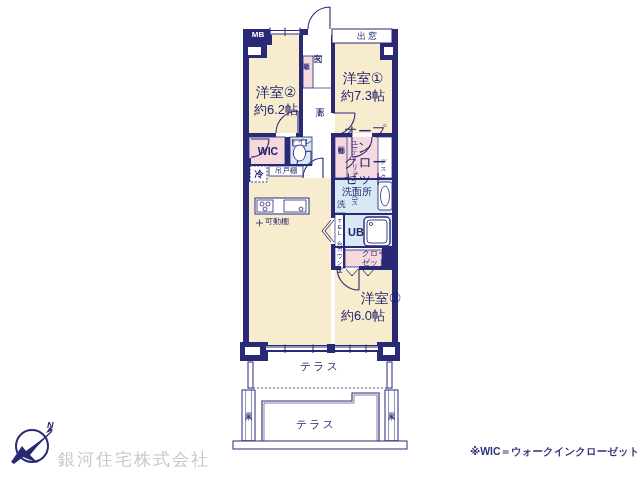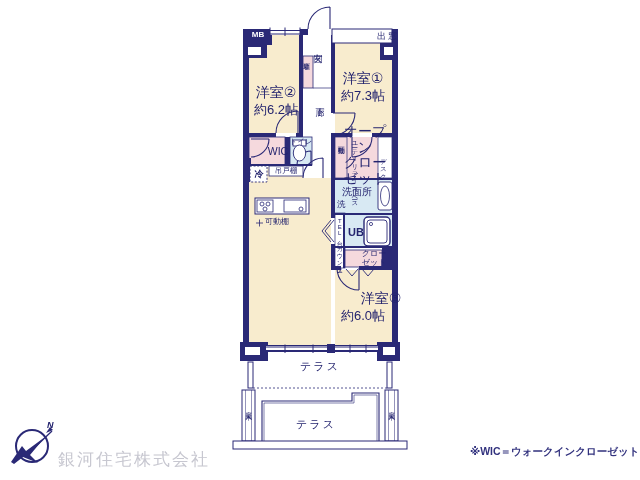--- a/index.html
+++ b/index.html
@@ -149,38 +149,38 @@
 
   <g>
     <circle cx="32" cy="446" r="16" fill="none" stroke="#2a2976" stroke-width="2"></circle>
     <polygon points="11,462 22,446 26,451 45,437 30,455 38,463 23,457 14,464" fill="#2a2976"></polygon>
     <path d="M30,452 L52,431" stroke="#2a2976" stroke-width="1.3" fill="none"></path>
     <polygon points="53,430 46,433 50,427" fill="#2a2976"></polygon>
   </g>
 </svg>
 
 <div class="lbl white bold ctr" style="left:245px;top:31px;width:26px;font-size:8px;">MB</div>
-<div class="lbl ctr" style="left:332px;top:31px;width:72px;font-size:9px;letter-spacing:2px;margin-left:20px;">出窓</div>
+<div class="lbl ctr" style="left:332px;top:31px;width:72px;font-size:9px;letter-spacing:2px;">出窓</div>
 
 <div class="lbl ctr" style="left:333px;top:71px;width:60px;font-size:14px;">洋室①</div>
 <div class="lbl ctr" style="left:333px;top:89px;width:60px;font-size:13px;">約7.3帖</div>
 <div class="lbl ctr" style="left:247px;top:85px;width:58px;font-size:14px;">洋室②</div>
 <div class="lbl ctr" style="left:247px;top:103px;width:58px;font-size:13px;">約6.2帖</div>
 
 <div class="lbl vt" style="left:313px;top:46px;height:30px;font-size:9px;">玄関</div>
 <div class="lbl vt" style="left:303.5px;top:58px;height:28px;font-size:6.5px;letter-spacing:0;">下駄箱</div>
 <div class="lbl vt" style="left:315px;top:100px;height:26px;font-size:9px;">廊下</div>
 
 <div class="lbl pre" style="left:338px;top:124px;width:54px;font-size:14px;">オープン
 クローゼット</div>
 <div class="lbl vt" style="left:337px;top:141px;height:32px;font-size:7px;letter-spacing:0;">可動棚</div>
 <div class="lbl vt" style="left:351px;top:137px;height:42px;font-size:6.5px;letter-spacing:0;line-height:1.05;">ユーティリティスペース</div>
 <div class="lbl vt" style="left:380px;top:154px;height:24px;font-size:6.5px;letter-spacing:0;">デスク</div>
 
-<div class="lbl ctr" style="left:251px;top:146px;width:54px;font-size:10.5px;">WIC</div>
+<div class="lbl ctr" style="left:251px;top:146px;width:34px;font-size:10.5px;font-weight:bold;">WIC</div>
 <div class="lbl ctr" style="left:289px;top:138px;width:24px;font-size:7.5px;letter-spacing:0;">トイレ</div>
 <div class="lbl bold ctr" style="left:251px;top:169px;width:16px;font-size:9px;">冷</div>
 <div class="lbl ctr" style="left:269px;top:167px;width:34px;font-size:7.5px;letter-spacing:0;">吊戸棚</div>
 
 <div class="lbl ctr" style="left:336px;top:186px;width:42px;font-size:10px;">洗面所</div>
 <div class="lbl" style="left:337px;top:200px;font-size:8.5px;">洗</div>
 <div class="lbl" style="left:265px;top:218px;font-size:8px;">可動棚</div>
 
 <div class="lbl vt" style="left:336px;top:218px;height:24px;font-size:6px;letter-spacing:0;">TEL台</div>
 <div class="lbl vt" style="left:336px;top:242px;height:26px;font-size:6px;letter-spacing:0;">カウンター</div>

